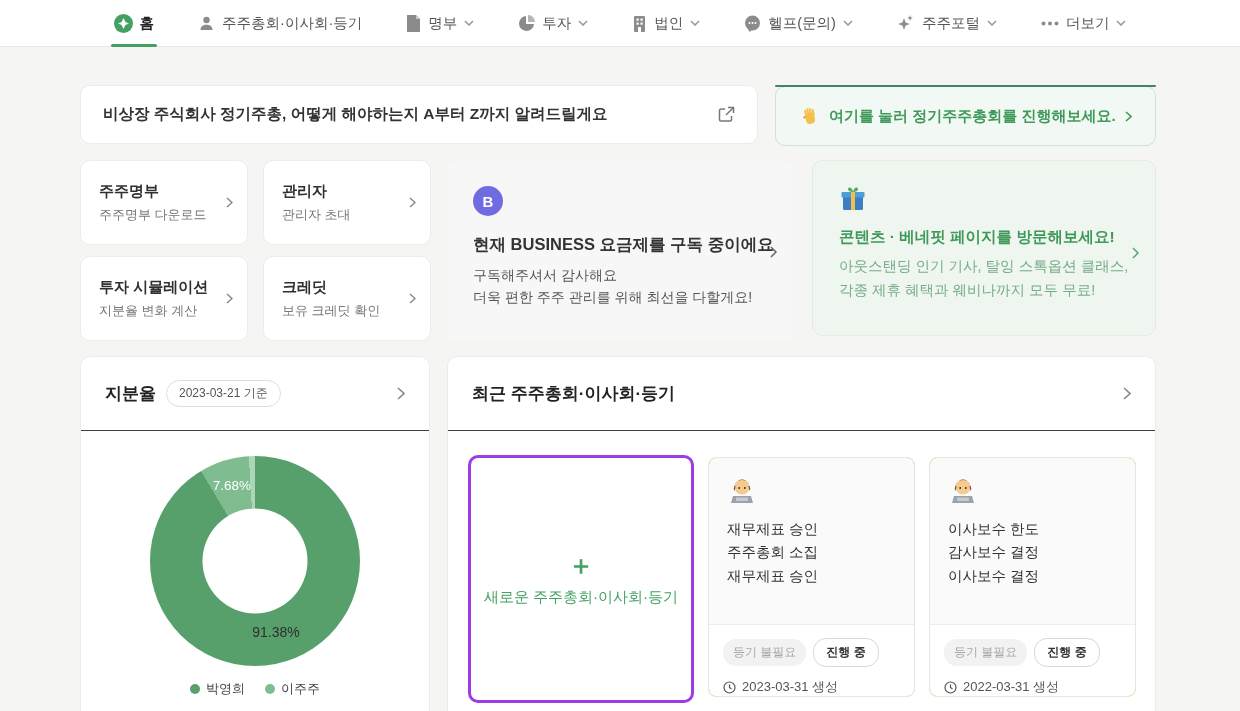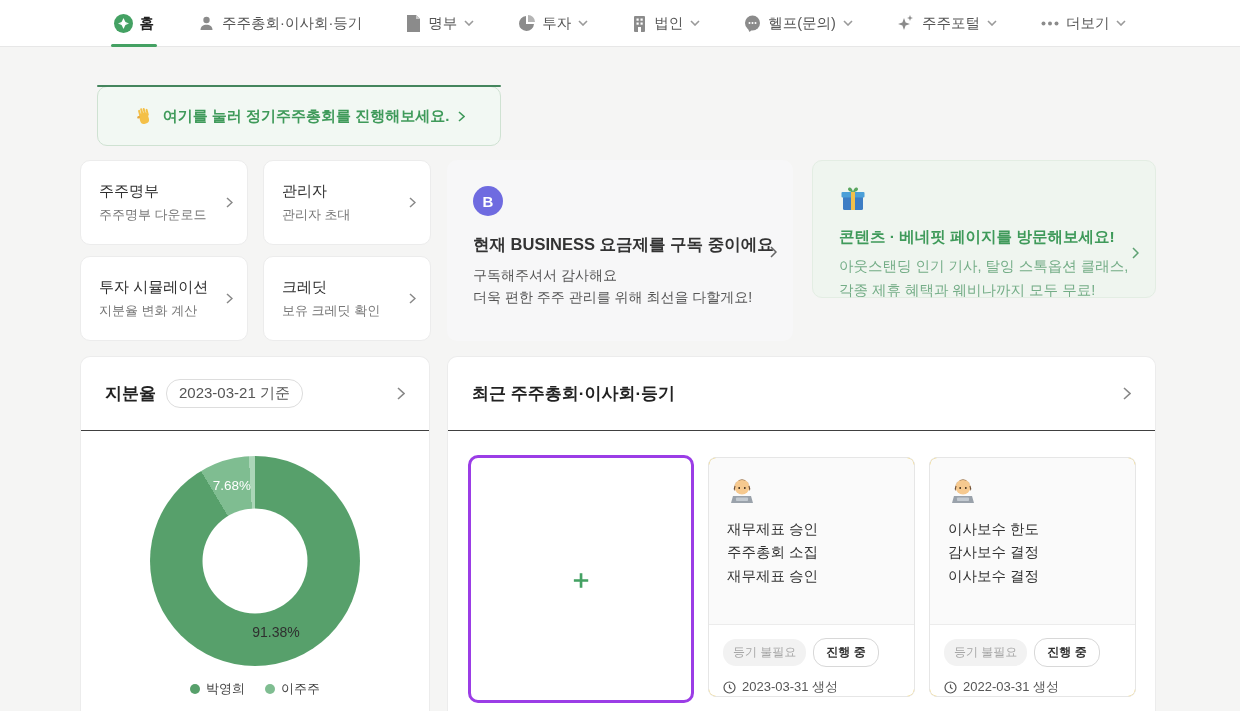--- a/index.html
+++ b/index.html
@@ -35,55 +35,55 @@
   .cta-banner .ctext { color:#3f9a5a; font-weight:bold; font-size:15px; }
   .cta-banner .cchev { color:#3f9a5a; display:flex; }
 
   
   .row2 { margin-top:14px; }
   .qgrid { display:grid; grid-template-columns:168px 168px; grid-template-rows:85px 85px;
     gap:11px 15px; width:351px; }
   .qcard { background:#fff; border:1px solid #ececec; border-radius:10px;
     display:flex; align-items:center; padding:0 14px 0 18px; cursor:pointer; }
   .qcard .qtext { flex:1; }
-  .qcard .qtitle { font-size:15px; font-weight:normal; color:#2f2f2f; margin-bottom:5px; }
+  .qcard .qtitle { font-size:15px; font-weight:bold; color:#2f2f2f; margin-bottom:5px; }
   .qcard .qsub { font-size:13px; color:#777; }
   .qcard .qchev { color:#888; display:flex; }
 
   .plan-card { width:346px; height:181px; margin-left:16px; background:#f7f7f8;
     border-radius:10px; padding:26px 18px 0 26px; position:relative; cursor:pointer; }
   .plan-card .bbadge { width:30px; height:30px; border-radius:50%; background:#6f6be0;
     color:#fff; font-weight:bold; font-size:15px; display:flex; align-items:center;
     justify-content:center; }
   .plan-card .ptitle { margin-top:18px; font-size:16.5px; font-weight:bold; color:#333; }
   .plan-card .pline { margin-top:9px; font-size:14px; color:#555; line-height:1.5; }
   .plan-card .pline2 { margin-top:3px; font-size:14px; color:#555; }
   .plan-card .pchev { position:absolute; right:16px; top:86px; color:#666; }
 
-  .benefit-card { width:344px; height:138px; margin-left:19px; background:#eff5ef;
+  .benefit-card { width:344px; height:176px; margin-left:19px; background:#eff5ef;
     border:1px solid #e3ede3; border-radius:10px; padding:24px 18px 0 26px;
     position:relative; cursor:pointer; }
   .benefit-card .btitle { margin-top:14px; font-size:15.5px; font-weight:bold; color:#3f9a5a; }
   .benefit-card .bline { margin-top:8px; font-size:14.5px; color:#74ad87; line-height:1.5; }
   .benefit-card .bline2 { margin-top:3px; font-size:14.5px; color:#74ad87; }
   .benefit-card .bchev { position:absolute; right:16px; top:86px; color:#5ea173; }
 
   
   .row3 { margin-top:15px; }
   .big-card { background:#fff; border:1px solid #ececec; border-radius:10px 10px 0 0;
     border-bottom:none; }
   .ownership-card { width:350px; height:420px; }
   .recent-card { width:709px; height:420px; margin-left:17px; }
   .card-head { height:74px; display:flex; align-items:center; padding:0 24px;
     border-bottom:1px solid #404040; }
   .card-head .htitle { font-size:17px; font-weight:bold; color:#222; }
   .card-head .hspacer { flex:1; }
   .card-head .hchev { color:#888; display:flex; cursor:pointer; }
   .asof-pill { margin-left:10px; border:1px solid #ddd; border-radius:14px; background:#fff;
-    font-size:15px; color:#555; padding:4px 12px; }
+    font-size:12px; color:#555; padding:4px 12px; }
 
   
   .donut-wrap { display:flex; flex-direction:column; align-items:center; padding-top:25px; }
   .donut { width:210px; height:210px; border-radius:50%; position:relative; }
   .donut .hole { position:absolute; left:50%; top:50%; transform:translate(-50%,-50%);
     width:105px; height:105px; background:#fff; border-radius:50%; }
   .donut .lab-small { position:absolute; left:39%; top:14%; transform:translate(-50%,-50%);
     color:#fff; font-size:13.5px; }
   .donut .lab-big { position:absolute; left:60%; top:84%; transform:translate(-50%,-50%);
     color:#2f2f2f; font-size:14px; }
@@ -237,20 +237,30 @@
       <svg width="10" height="6" viewBox="0 0 10 6" fill="none" stroke="#9a9a9a" stroke-width="1.6">
           <path d="M1 1 L5 5 L9 1"></path>
         </svg>
     </span>
   </div>
 </nav>
 
 <div class="content">
 
   <div class="row">
+    <div class="notice-banner">
+      <span class="ntext">비상장 주식회사 정기주총, 어떻게 해야하는지 A부터 Z까지 알려드릴게요</span>
+      <span class="ext">
+        <svg width="17" height="17" viewBox="0 0 17 17" fill="none" stroke="#777" stroke-width="1.5">
+            <path d="M7 3 H3 a1.5 1.5 0 0 0 -1.5 1.5 v9 a1.5 1.5 0 0 0 1.5 1.5 h9 a1.5 1.5 0 0 0 1.5 -1.5 V10"></path>
+            <path d="M10 1.5 h5.5 v5.5"></path>
+            <path d="M15.5 1.5 L8 9"></path>
+          </svg>
+      </span>
+    </div>
 
     <div class="cta-banner">
       <span class="topline"></span>
       <div class="box">
         <span>
           <svg width="21" height="21" viewBox="0 0 21 21">
               <g transform="rotate(-15 10 10)">
                 <rect x="6" y="7" width="9" height="11" rx="4" fill="#f4c048"></rect>
                 <rect x="6.5" y="3" width="2" height="7" rx="1" fill="#f4c048"></rect>
                 <rect x="9" y="2" width="2" height="8" rx="1" fill="#f4c048"></rect>
@@ -395,20 +405,21 @@
           <svg width="8" height="13" viewBox="0 0 8 13" fill="none" stroke="#888" stroke-width="1.6">
               <path d="M1 1 L7 6.5 L1 12"></path>
             </svg>
         </span>
       </div>
 
       <div class="recent-body">
 
         <div class="new-card">
           <span class="plus">＋</span>
+          <span class="nlabel">새로운 주주총회·이사회·등기</span>
         </div>
 
         <div class="meet-card">
           <div class="meet-top">
             <span>
               <svg width="30" height="30" viewBox="0 0 30 30">
                   <circle cx="15" cy="11" r="7.5" fill="#f6c98f"></circle>
                   <path d="M7.5 11 a7.5 7.5 0 0 1 15 0 c0-2-1-7-7.5-7 s-7.5 5-7.5 7 Z" fill="#6b4a2f"></path>
                   <path d="M7.5 10 q-1.5 3 0 5 l1-5 Z" fill="#6b4a2f"></path>
                   <path d="M22.5 10 q1.5 3 0 5 l-1-5 Z" fill="#6b4a2f"></path>

